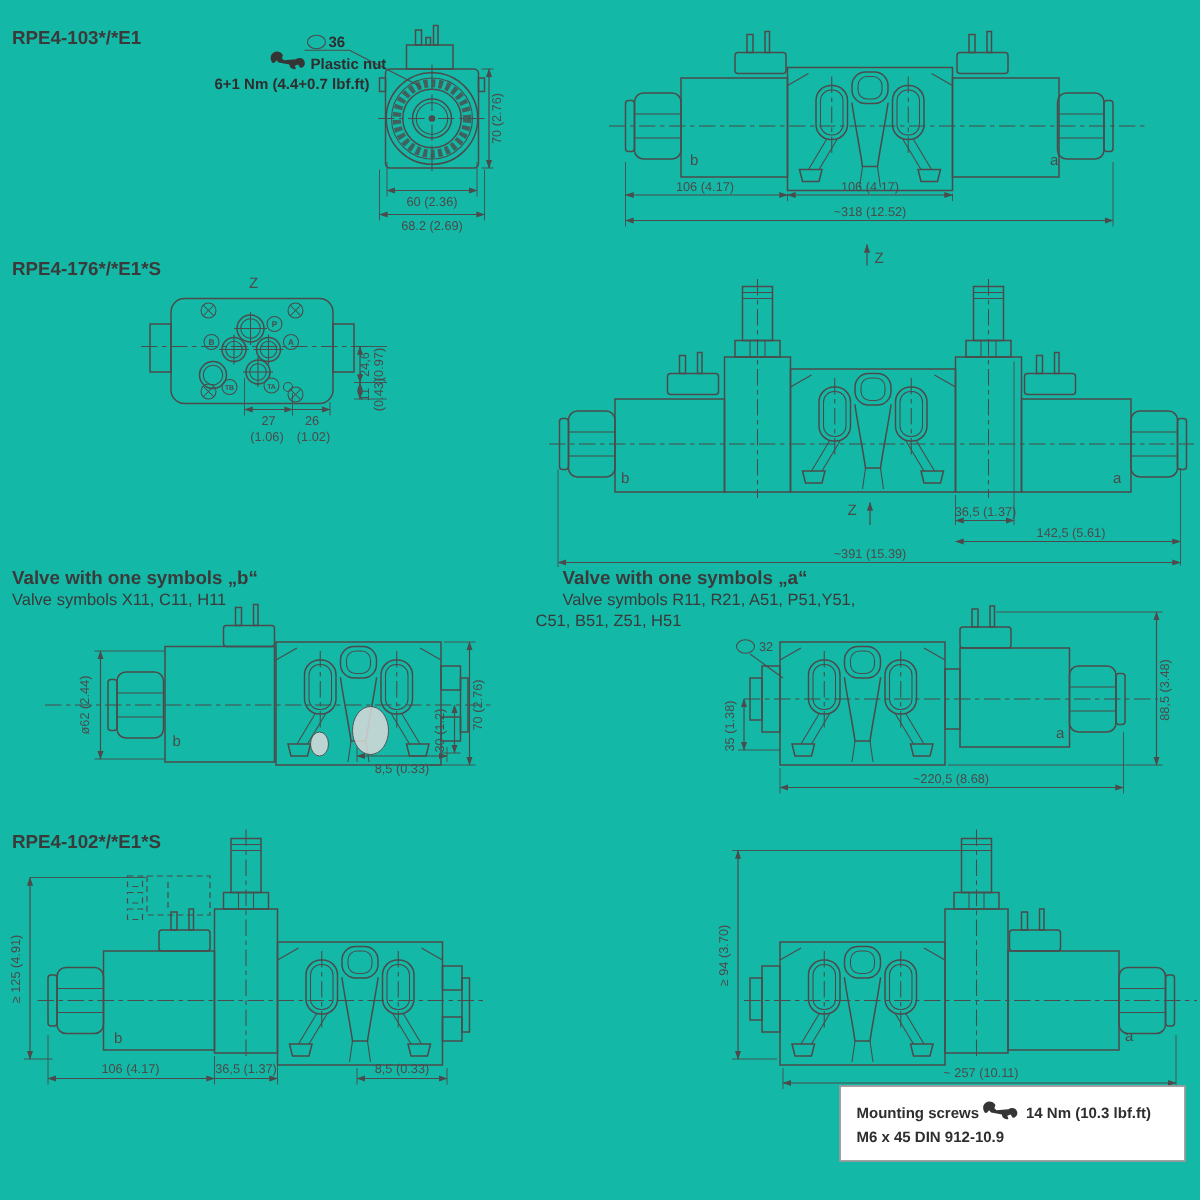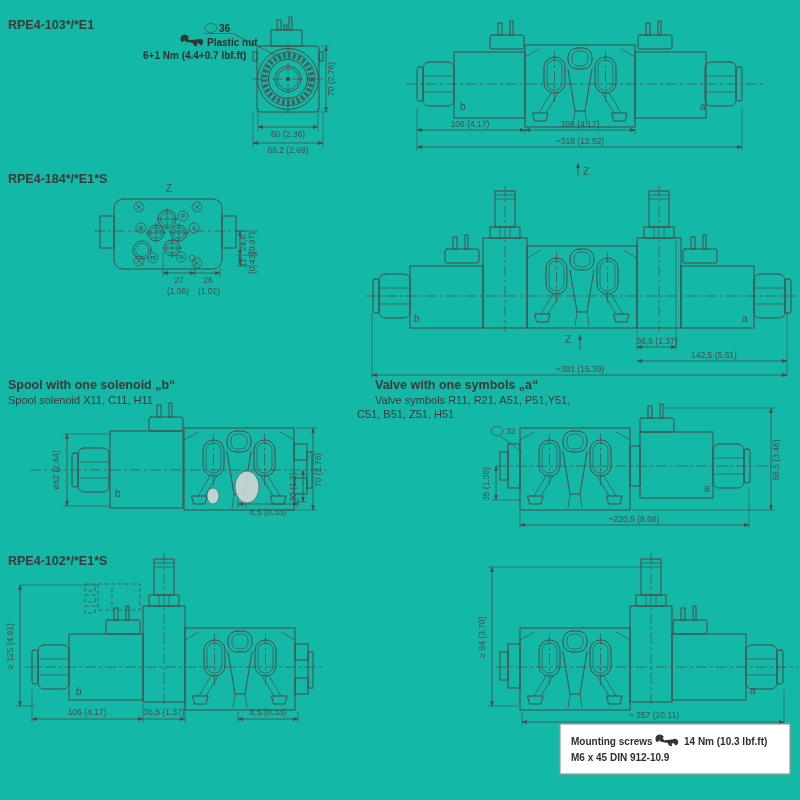--- a/index.html
+++ b/index.html
@@ -21,23 +21,23 @@
   text.pt{font:bold 4.6px "Liberation Sans",sans-serif;fill:#4b4b4b;}
   .gfill{fill:#d9d9d9;fill-opacity:.85;stroke:#4b4b4b;stroke-width:.6;}
   .wr{fill:#353535;stroke:none;}
 </style>
 </head>
 <body>
 
 <div class="page">
 
   <div class="hd" style="left:8px;top:18px">RPE4-103*/*E1</div>
-  <div class="hd" style="left:8px;top:172px">RPE4-184*/*E1*S</div>
-  <div class="hd" style="left:8px;top:378px">Spool with one solenoid „b“</div>
-  <div class="sub" style="left:8px;top:394px">Spool solenoid X11, C11, H11</div>
+  <div class="hd" style="left:8px;top:172px">RPE4-176*/*E1*S</div>
+  <div class="hd" style="left:8px;top:378px">Valve with one symbols „b“</div>
+  <div class="sub" style="left:8px;top:394px">Valve symbols X11, C11, H11</div>
   <div class="hd" style="left:375px;top:378px">Valve with one symbols „a“</div>
   <div class="sub" style="left:375px;top:394px">Valve symbols R11, R21, A51, P51,Y51,</div>
   <div class="sub" style="left:357px;top:408px">C51, B51, Z51, H51</div>
   <div class="hd" style="left:8px;top:554px">RPE4-102*/*E1*S</div>
 
   <svg width="800" height="800" viewBox="0 0 800 800">
     <defs>
       <marker id="arr" viewBox="0 0 10 10" refX="8.5" refY="5" markerWidth="8" markerHeight="8" orient="auto-start-reverse">
         <path d="M0,1.8 L9,5 L0,8.2 Z" fill="#4b4b4b"></path>
       </marker>

